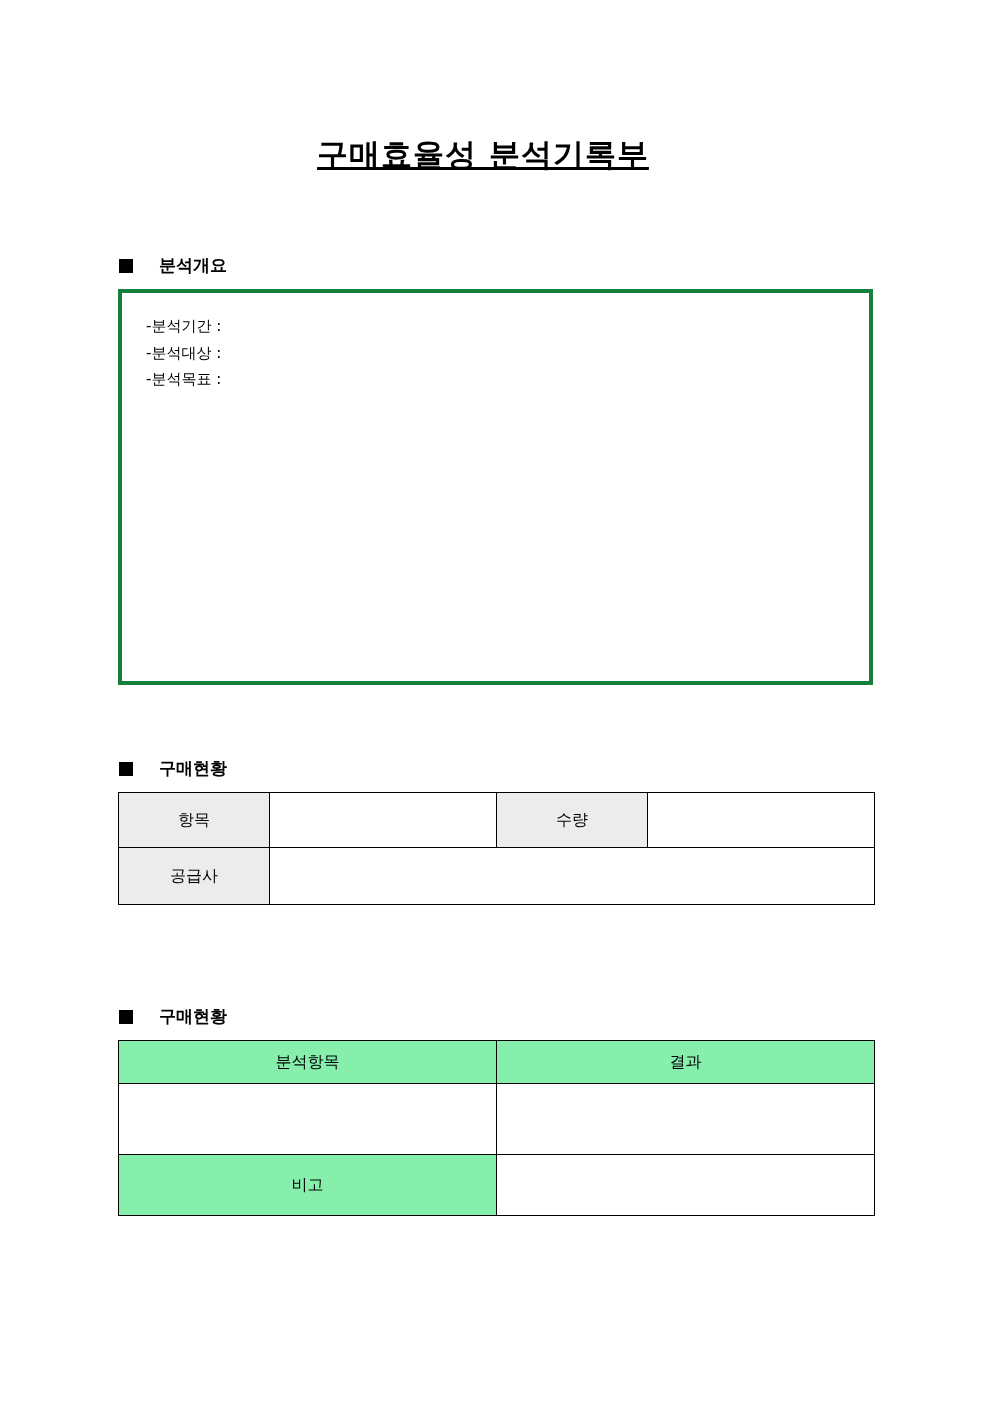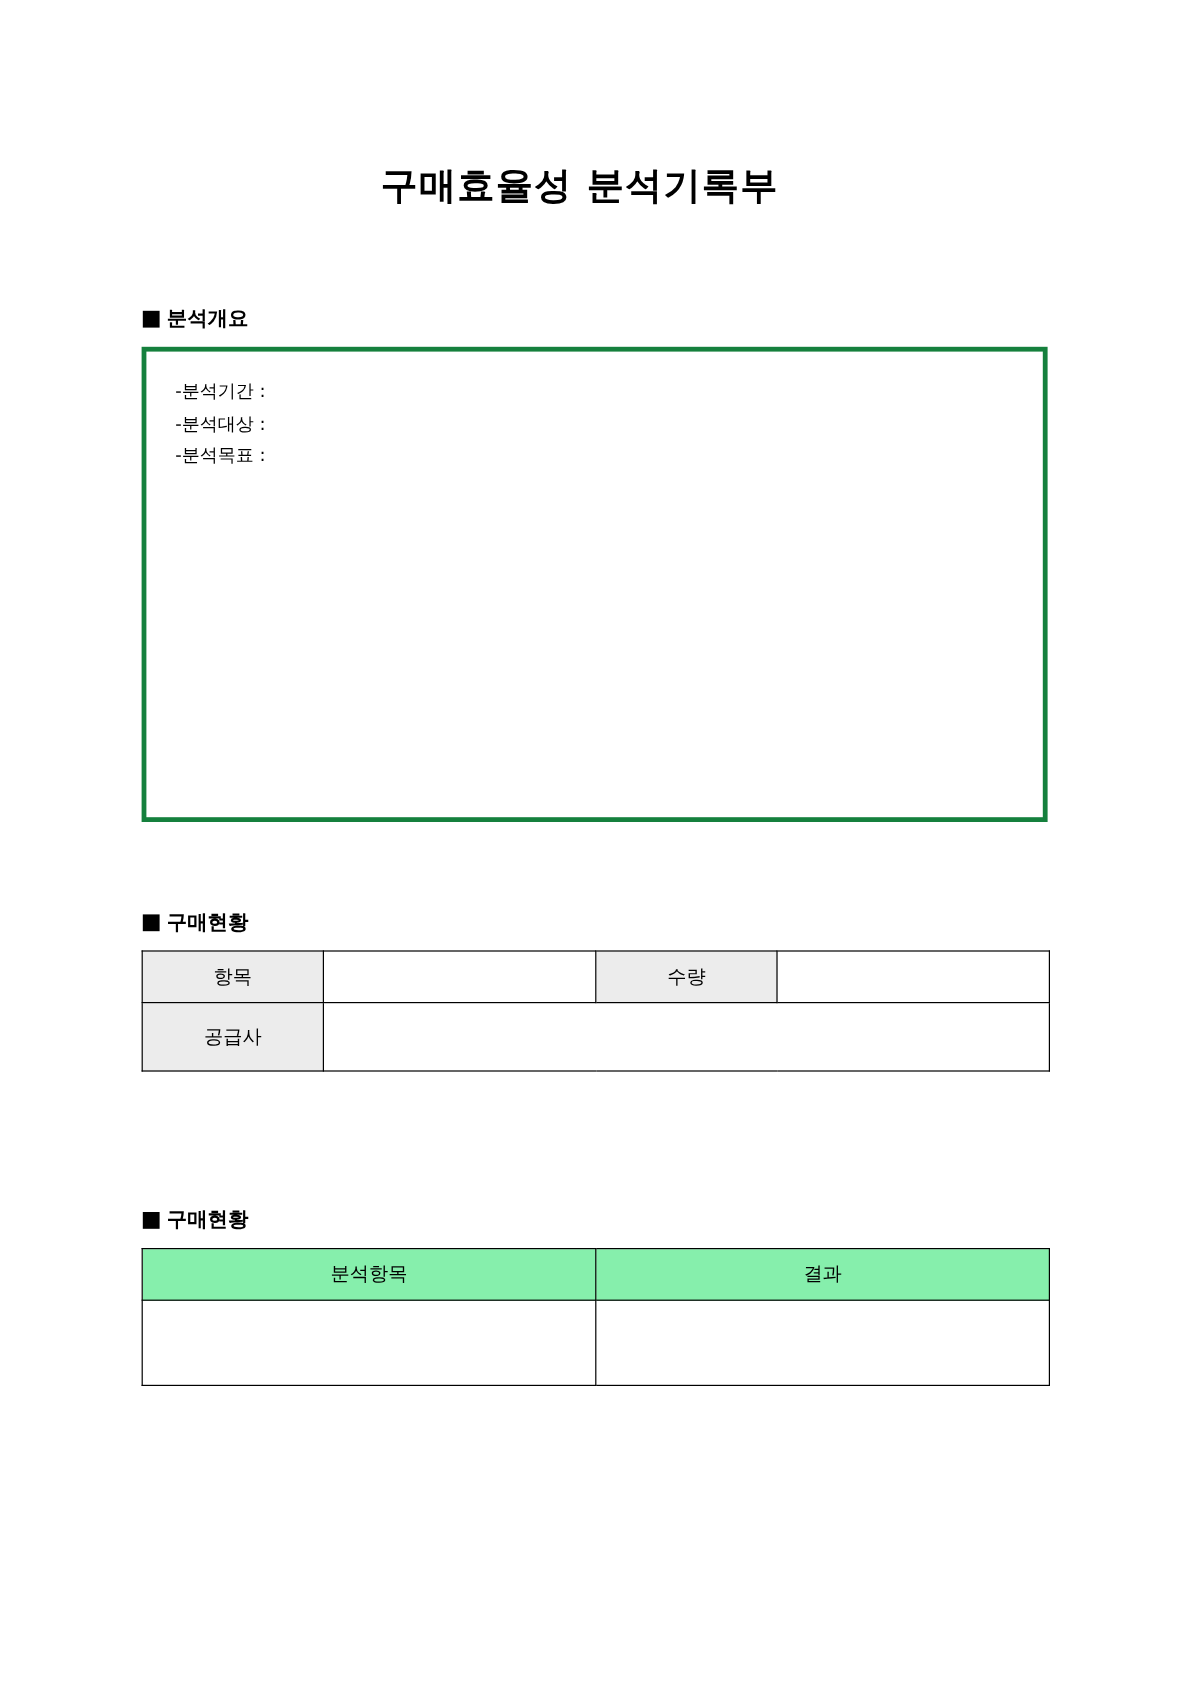--- a/index.html
+++ b/index.html
@@ -3,25 +3,25 @@
   <meta charset="utf-8">
   <style>
     html, body { margin: 0; padding: 0; background: #ffffff; }
     body {
       width: 992px; height: 1403px; position: relative;
       font-family: "DejaVu Sans", "Liberation Sans", sans-serif;
       color: #000;
     }
     .title {
       position: absolute; top: 134px; left: 0; width: 966px;
-      text-align: center; font-size: 31px; font-weight: bold; letter-spacing: 1px;
+      text-align: center; font-size: 31px; font-weight: bold; letter-spacing: 1px; text-decoration: underline;
     }
     .section-heading {
       position: absolute; left: 119px; font-size: 17px; font-weight: bold;
-      display: flex; align-items: center; gap: 6px;
+      display: flex; align-items: center; gap: 26px;
     }
     .square {
       display: inline-block; width: 14px; height: 14px; background: #000;
     }
     .overview-box {
       position: absolute; left: 118px; top: 289px; width: 755px; height: 396px;
       border: 4px solid #15803d; box-sizing: border-box;
     }
     .overview-lines {
       position: absolute; left: 24px; top: 20px; font-size: 15px; line-height: 26.5px;
@@ -59,21 +59,21 @@
   <span>구매현황</span>
 </div>
 <table class="grid" style="top:792px; width:756px;">
   <colgroup>
     <col style="width:151px">
       <col style="width:227px">
       <col style="width:151px">
       <col style="width:227px">
   </colgroup>
   <tbody>
-      <tr style="height:43px;">
+      <tr style="height:55px;">
     <td class="label">항목</td>
     <td></td>
     <td class="label">수량</td>
     <td></td>
   </tr>
   <tr style="height:57px;">
     <td class="label">공급사</td>
     <td colspan="3"></td>
   </tr>
 </tbody>
@@ -90,14 +90,18 @@
   </colgroup>
   <tbody>
       <tr style="height:43px;">
     <td class="hdr">분석항목</td>
     <td class="hdr">결과</td>
   </tr>
   <tr style="height:71px;">
     <td></td>
     <td></td>
   </tr>
+  <tr style="height:61px;">
+    <td class="hdr">비고</td>
+    <td></td>
+  </tr>
 </tbody>
   </table>
 
 </body></html>

